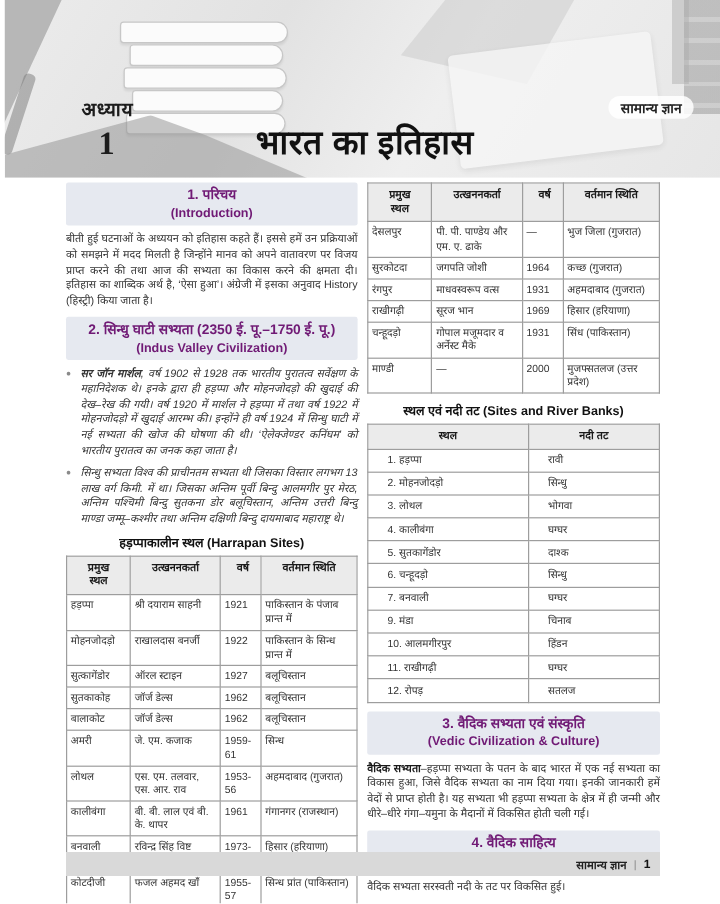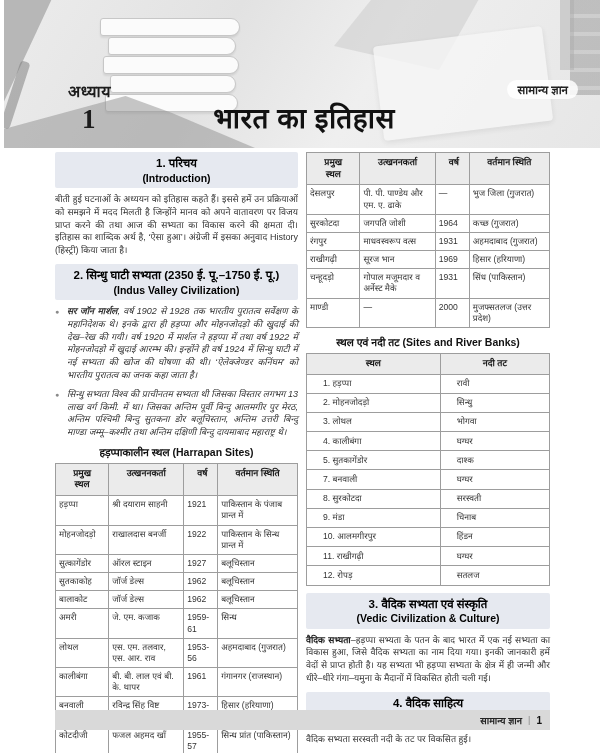--- a/index.html
+++ b/index.html
@@ -39,21 +39,21 @@
           font-size:28px; font-weight:bold; color:#111; letter-spacing:.5px; }
   .hero-badge { position:absolute; right:26px; top:80px; background:rgba(255,255,255,.85);
           border-radius:10px; padding:2px 10px; font-size:11.5px; font-weight:bold; color:#222; }
 
   
   .col { position:absolute; top:152px; color:#2e2e2e; }
   .col-left  { left:55px;  width:243px; }
   .col-right { left:306px; width:244px; }
 
   .sec-head { background:#e6e9f0; text-align:center; padding:4px 4px 3px; margin-bottom:5px;
-              border-radius:2px; color:#000000; }
+              border-radius:2px; color:#701a75; }
   .sec-head .hi { font-size:11.5px; font-weight:bold; line-height:1.35; }
   .sec-head .en { font-size:10.5px; font-weight:bold; line-height:1.3; }
 
   .para { font-size:9px; line-height:1.42; text-align:justify; margin-bottom:7px; color:#333; }
   .para b { color:#1a1a1a; }
 
   .bullet { display:flex; margin-bottom:6px;font-style:italic; }
   .bullet .dot { flex:0 0 12px; color:#8a8a8a; font-size:7px; line-height:13px; }
   .bullet .btxt { flex:1; font-size:9px; line-height:1.42; text-align:justify; color:#333; }
 
@@ -290,26 +290,26 @@
           </tr>
           <tr>
             <td>4. कालीबंगा</td>
             <td>घग्घर</td>
           </tr>
           <tr>
             <td>5. सुतकागेंडोर</td>
             <td>दाश्क</td>
           </tr>
           <tr>
+            <td>6. चन्हूदड़ो</td>
+            <td>सिन्धु</td>
+          </tr>
+          <tr>
             <td>7. बनवाली</td>
             <td>घग्घर</td>
-          </tr>
-          <tr>
-            <td>8. सुरकोटदा</td>
-            <td>सरस्वती</td>
           </tr>
           <tr>
             <td>9. मंडा</td>
             <td>चिनाब</td>
           </tr>
           <tr>
             <td>10. आलमगीरपुर</td>
             <td>हिंडन</td>
           </tr>
           <tr>

